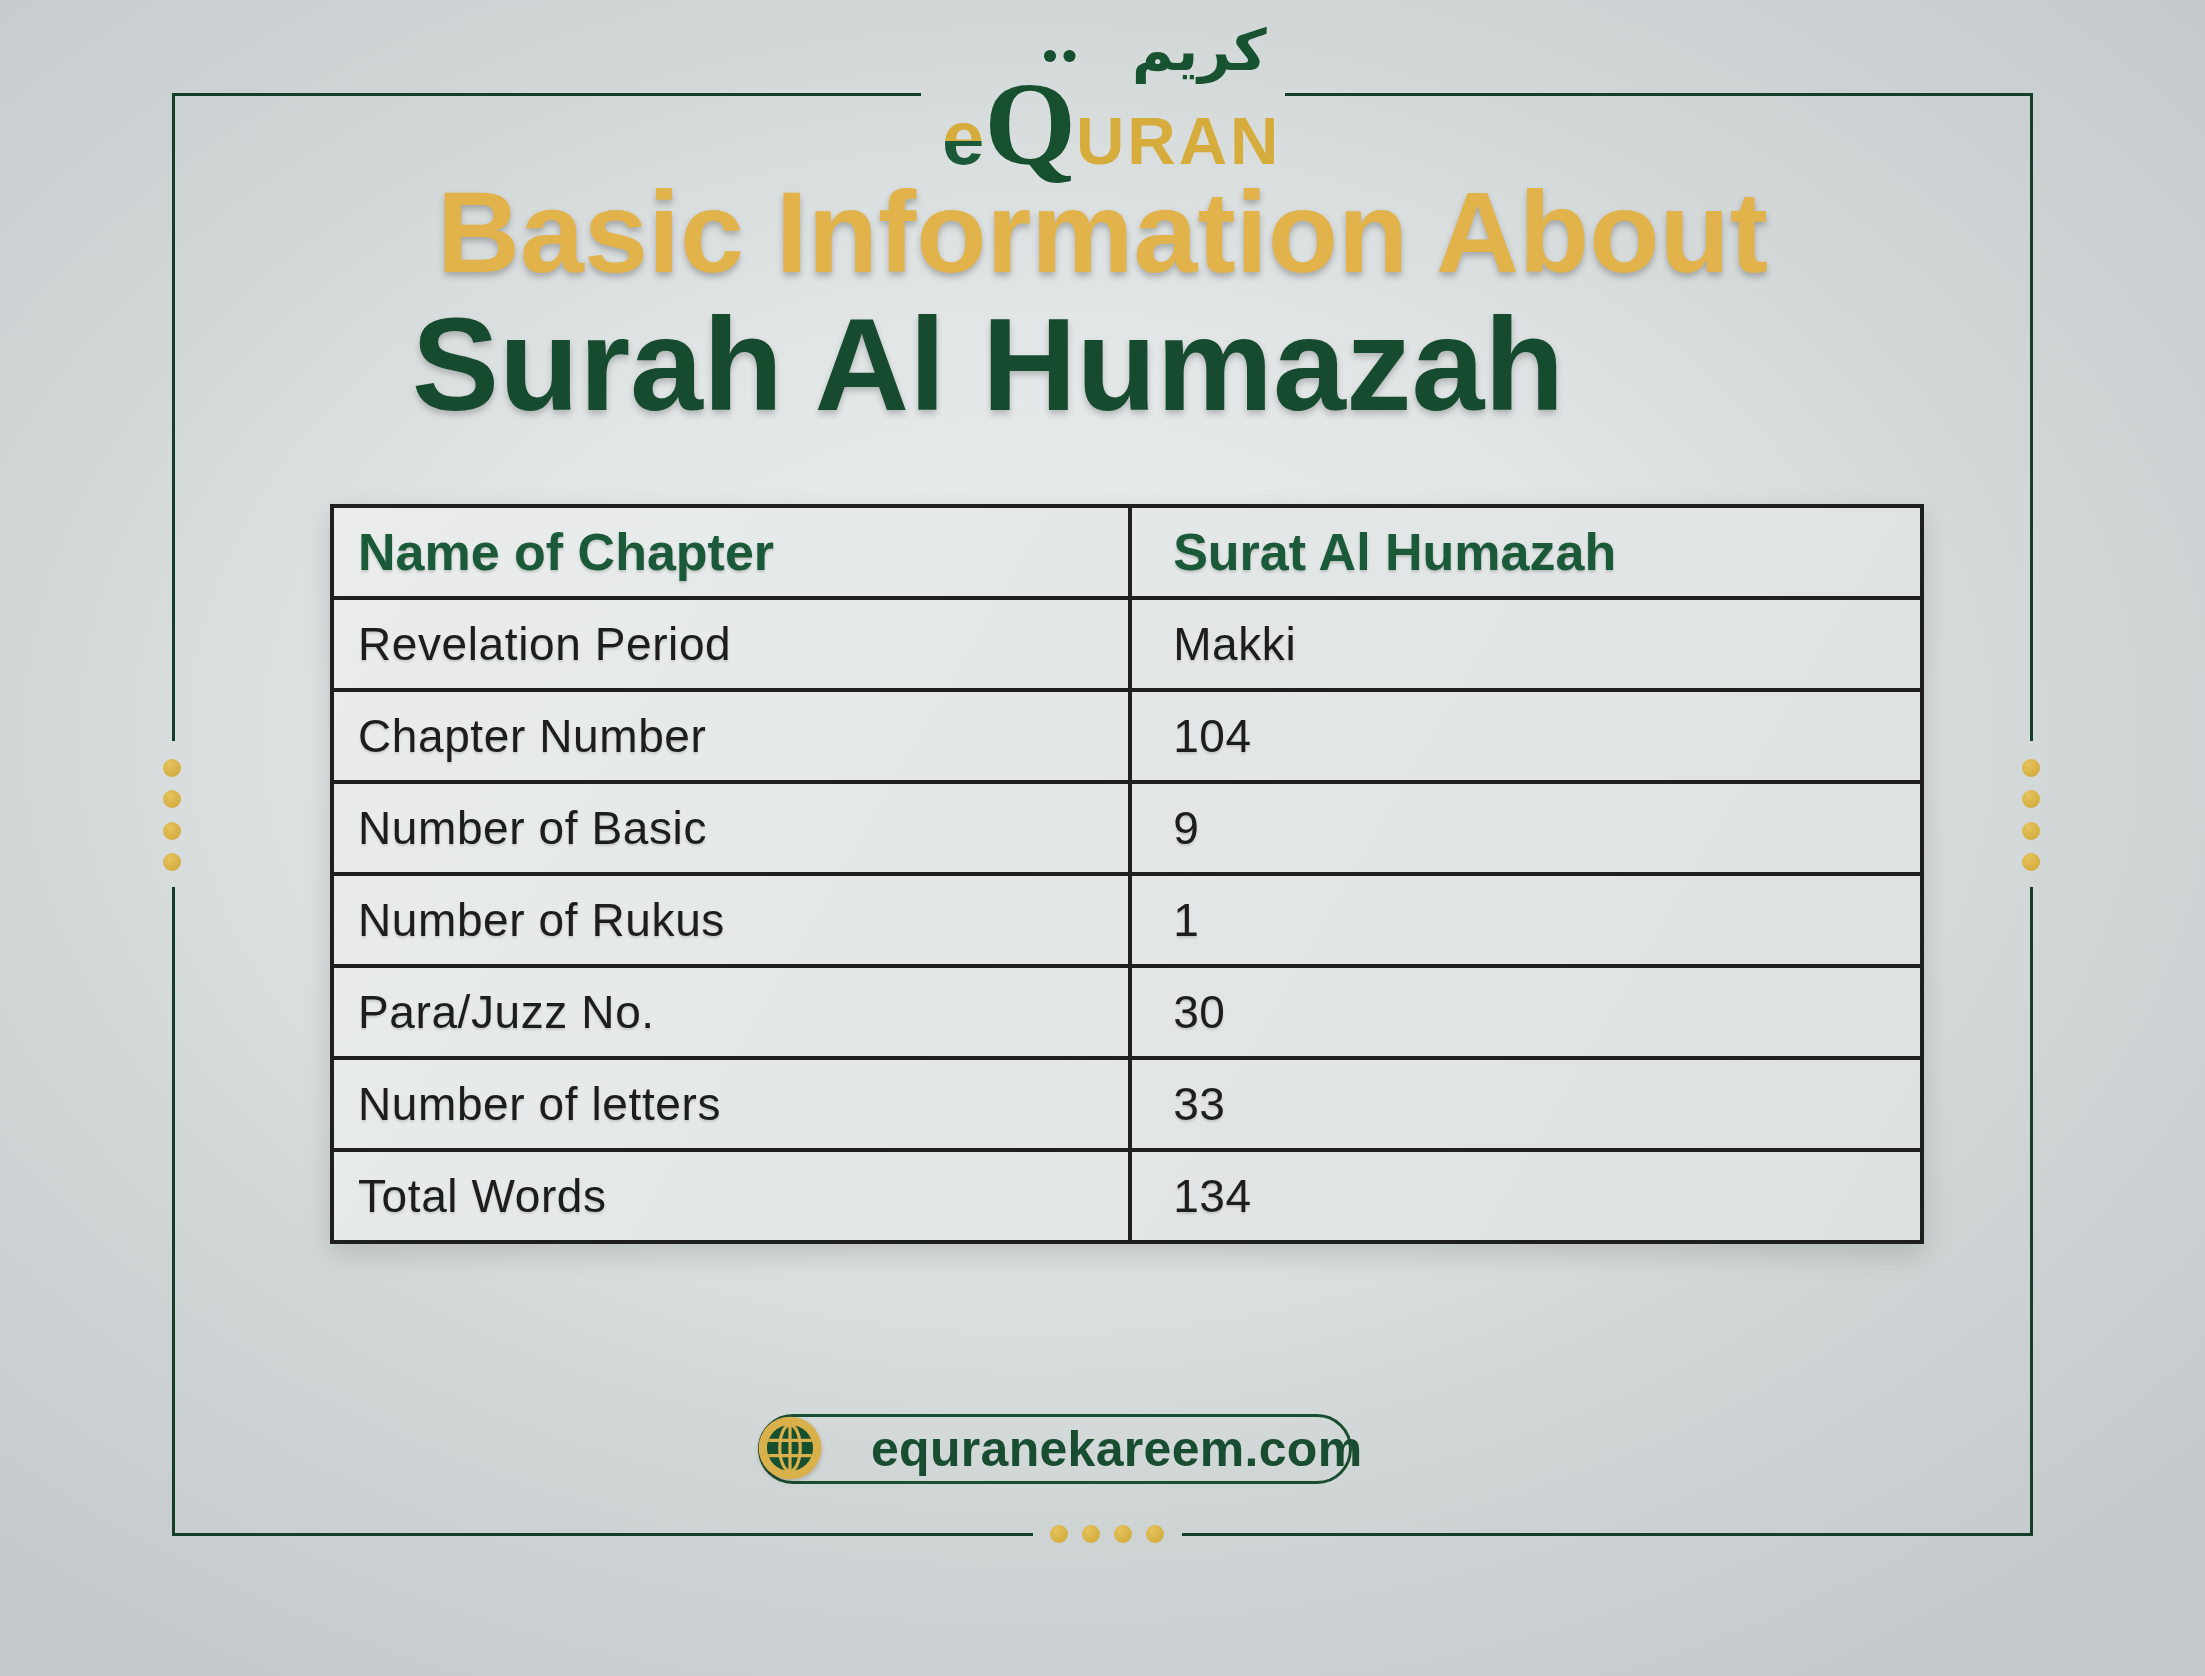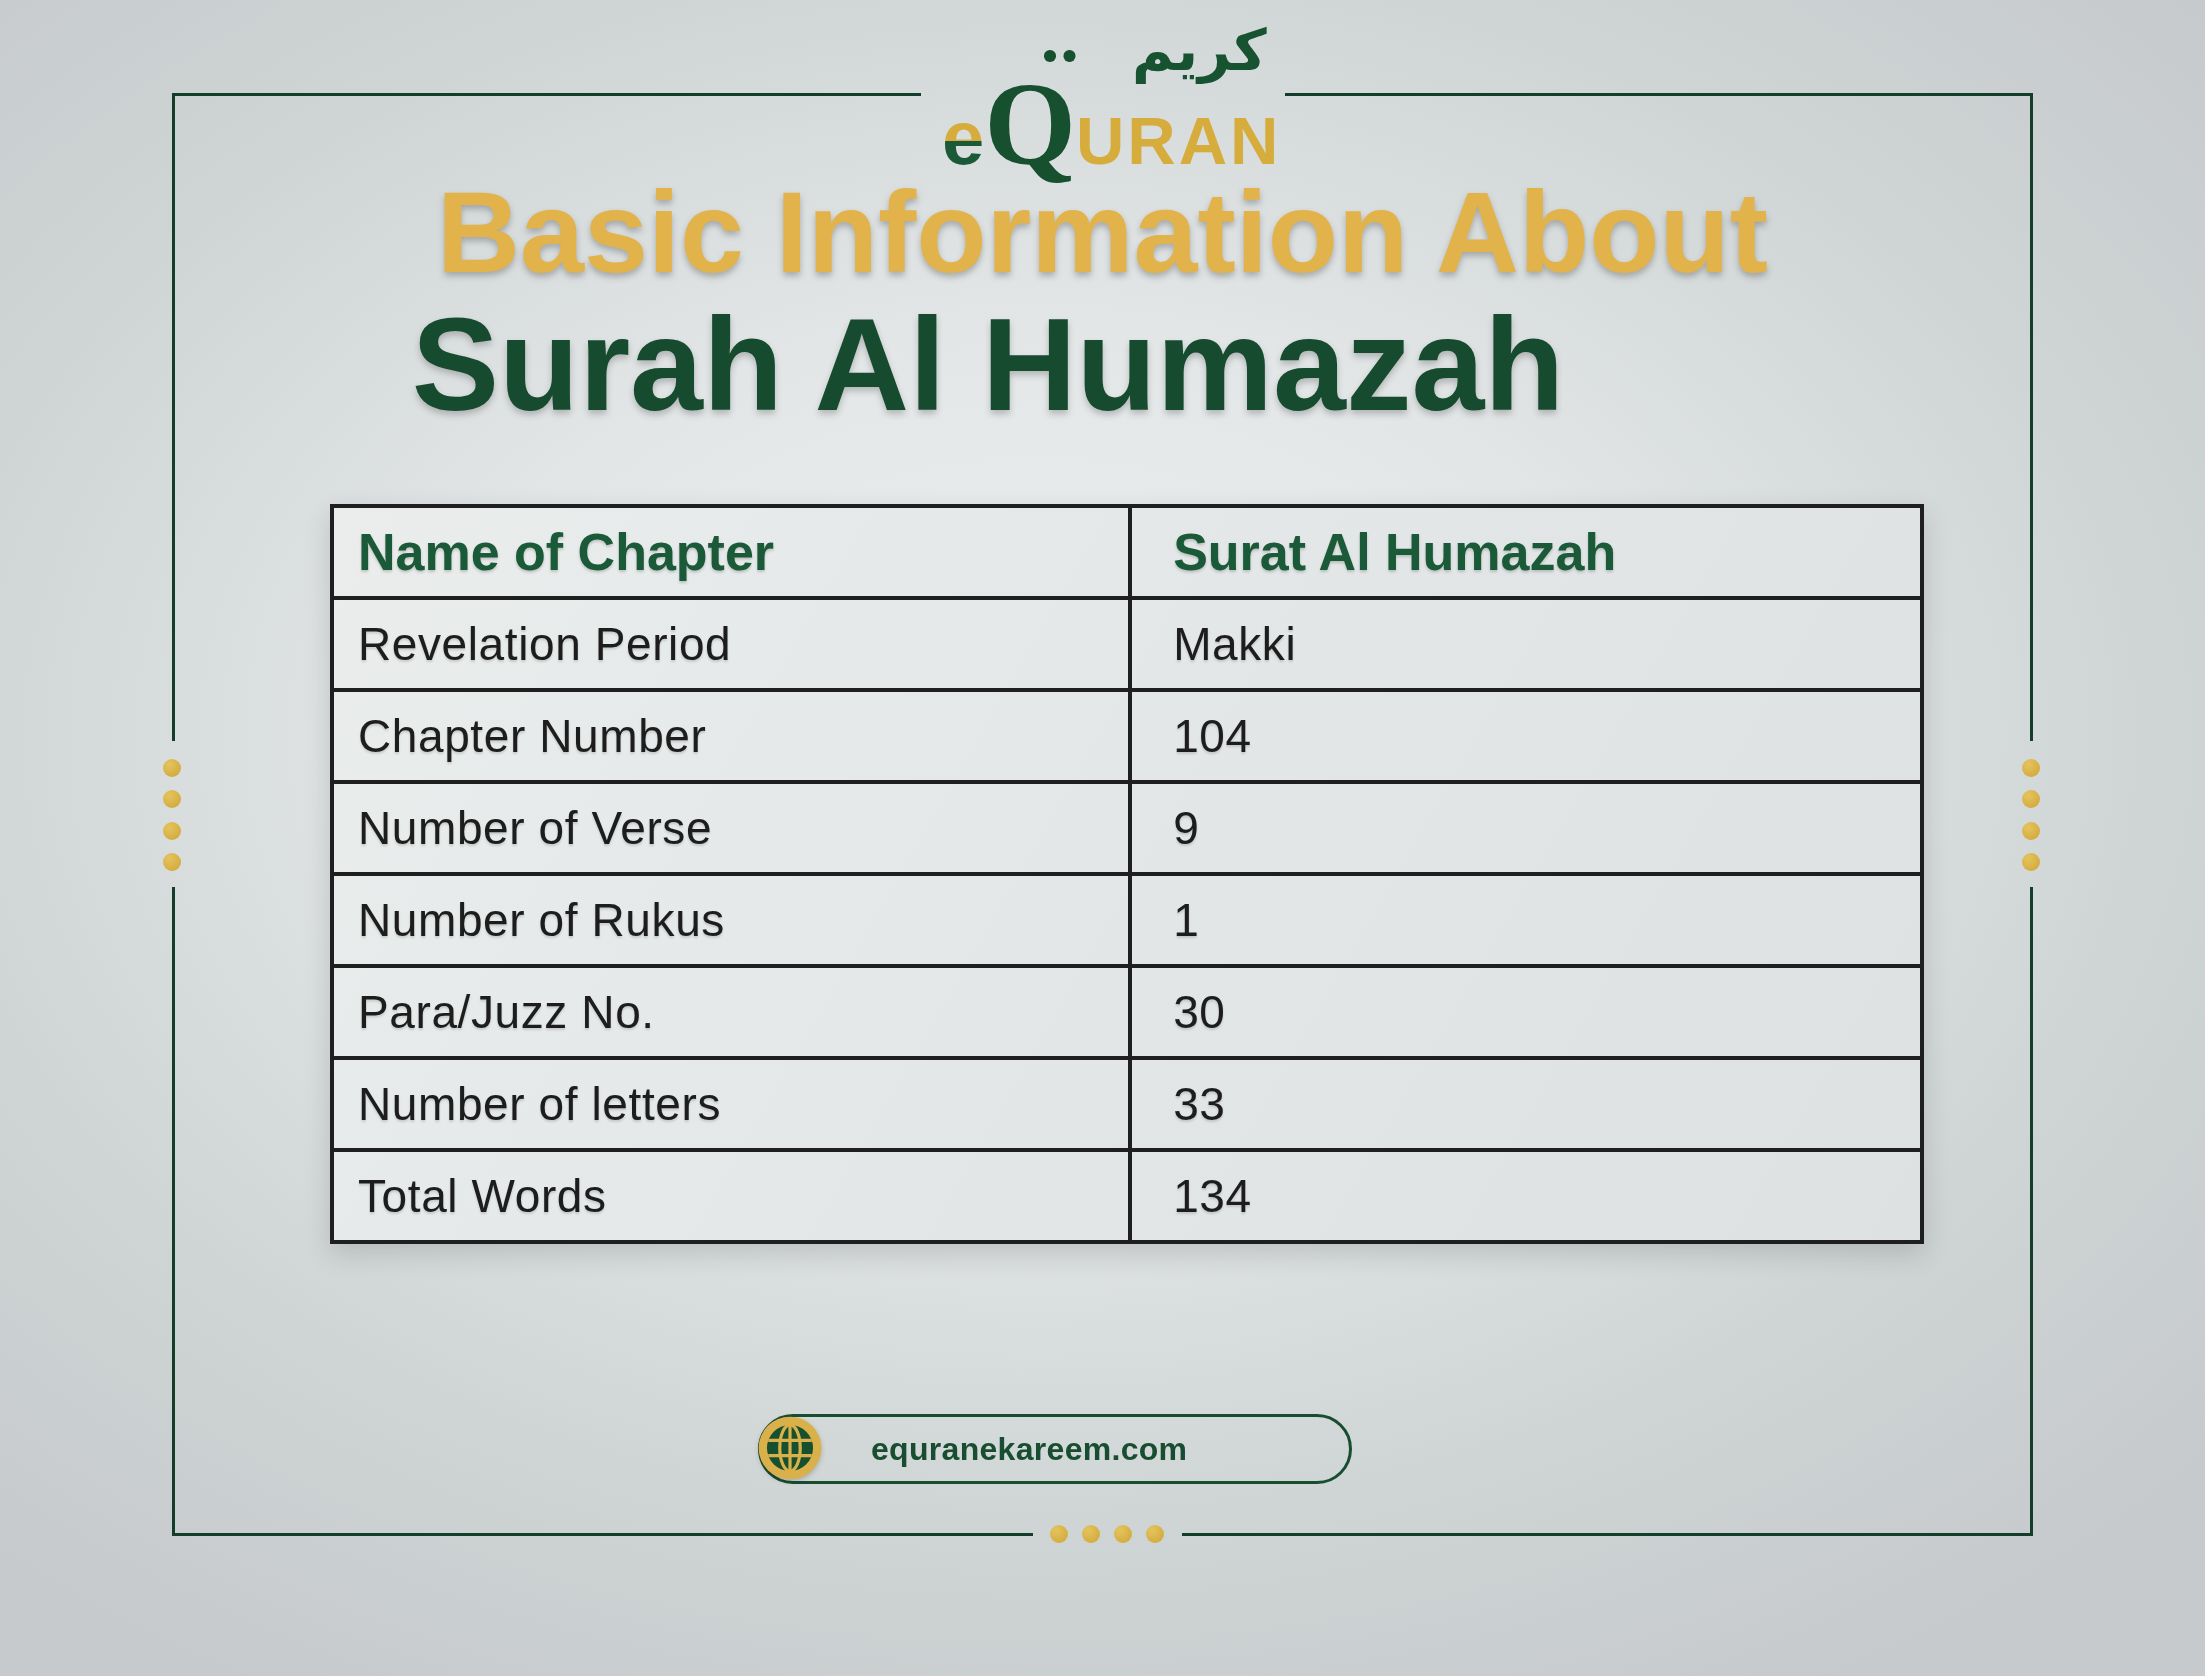--- a/index.html
+++ b/index.html
@@ -98,21 +98,21 @@
     position:absolute; left:758px; top:1414px; width:594px; height:70px;
     border:3.4px solid #194d31; border-radius:43px;
     display:flex; align-items:center;
   }
   .globe {
     position:absolute; left:-3.4px; top:-0.6px; width:64px; height:64px;
     filter:drop-shadow(0 2.3px 2.9px rgba(0,0,0,.2));
   }
   .globe svg { width:100%; height:100%; }
   .site {
-    margin-left:110px; font-size:32px; font-weight:bold;
+    margin-left:110px; font-size:50px; font-weight:bold;
     color:#194d31; letter-spacing:0.3px;
   }
 </style>
 </head>
 <body>
 
 <div>
 
   <div class="seg seg-top-left"></div>
   <div class="seg seg-top-right"></div>
@@ -157,21 +157,21 @@
     </tr>
     <tr>
       <td class="col-label">Revelation Period</td>
       <td class="col-value">Makki</td>
     </tr>
     <tr>
       <td class="col-label">Chapter Number</td>
       <td class="col-value">104</td>
     </tr>
     <tr>
-      <td class="col-label">Number of Verse</td>
+      <td class="col-label">Number of Basic</td>
       <td class="col-value">9</td>
     </tr>
     <tr>
       <td class="col-label">Number of Rukus</td>
       <td class="col-value">1</td>
     </tr>
     <tr>
       <td class="col-label">Para/Juzz No.</td>
       <td class="col-value">30</td>
     </tr>

